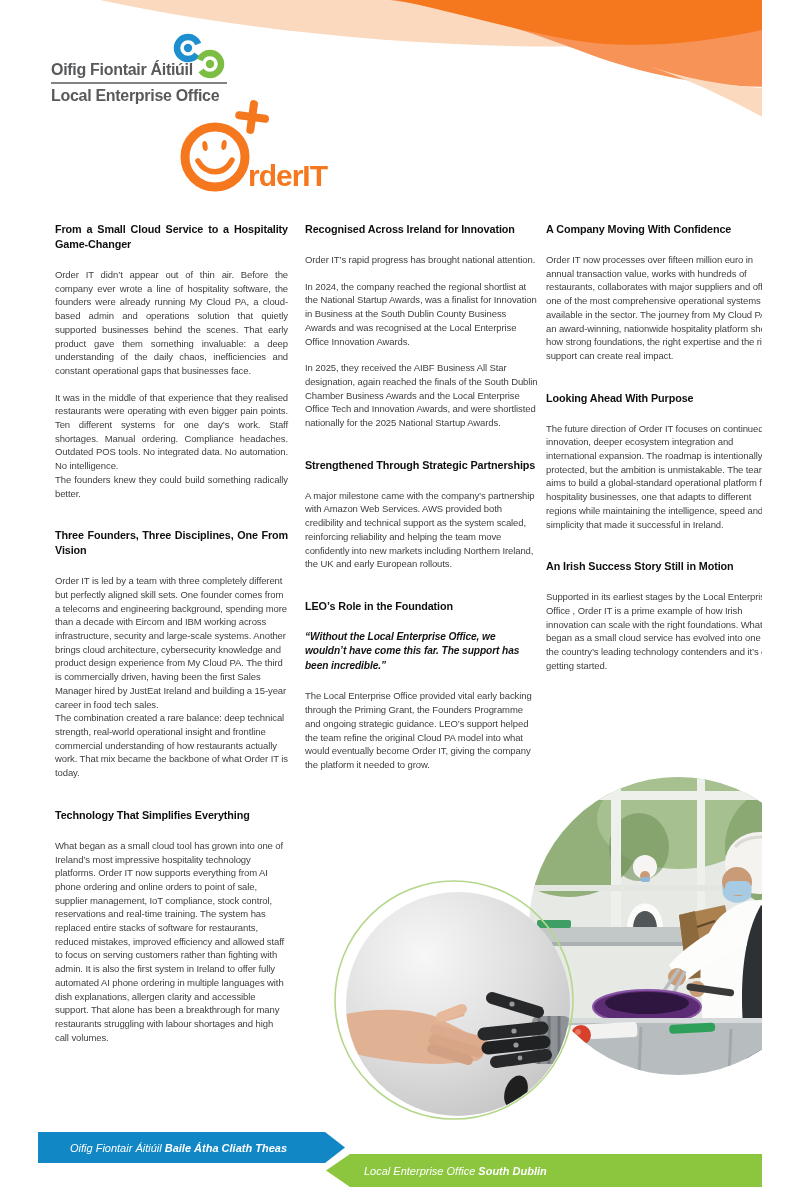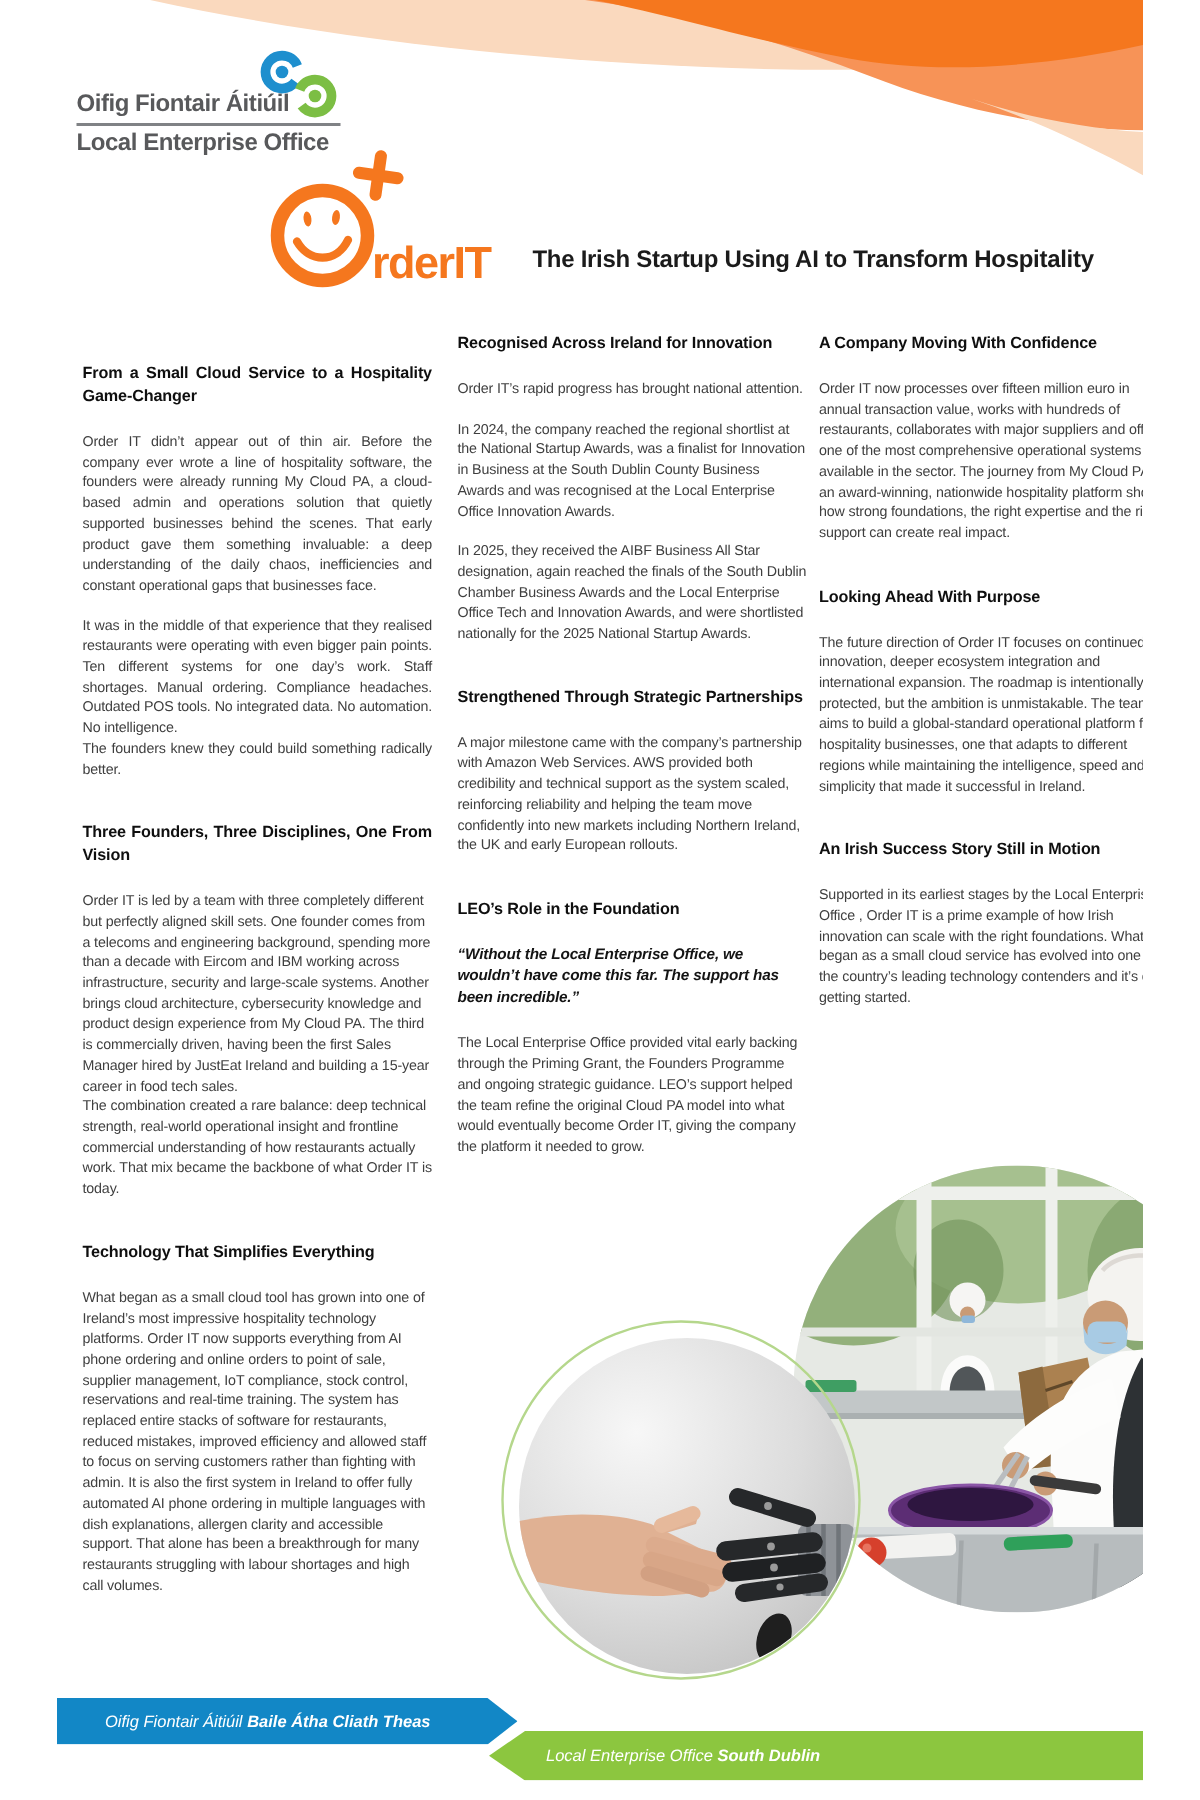--- a/index.html
+++ b/index.html
@@ -24,21 +24,21 @@
   .col{position:absolute;top:222px;width:233px;color:#3F3F3F;}
   .col-1{left:17px;} .col-2{left:267px;} .col-3{left:508px;}
   .section-heading{font-size:10.8px;font-weight:800;line-height:15px;color:#0F0F0F;
                    margin:0 0 16px 0;letter-spacing:-0.1px;}
   .section + .section .section-heading{margin-top:28px;}
   .paragraph{font-size:9.5px;line-height:13.7px;margin:0 0 13px 0;white-space:pre-line;
              letter-spacing:-0.1px;}
   .paragraph.justify{text-align:justify;}
   .paragraph.quote{font-weight:700;font-style:italic;font-size:10.2px;line-height:14.5px;
                    color:#141414;margin:16px 0 16px 0;}
-  .col-1 .section-heading{text-align:justify;margin-top:20px;}
+  .col-1 .section-heading{text-align:justify;}
   
   .photo-circle{position:absolute;border-radius:50%;overflow:hidden;}
   .photo-kitchen{left:491px;top:777px;width:298px;height:298px;}
   .photo-hand{left:308px;top:892px;width:224px;height:224px;}
   .hand-ring{position:absolute;left:294px;top:878px;}
   
   .banner{position:absolute;display:flex;align-items:center;color:#fff;font-style:italic;}
   .banner-blue{left:0;top:1132px;width:307px;height:31px;background:var(--banner-blue,#1287C6);
                clip-path:polygon(0 0,287px 0,100% 50%,287px 100%,0 100%);
                justify-content:center;padding-right:26px;box-sizing:border-box;}
@@ -80,21 +80,20 @@
     <g fill="#F5771E">
       <ellipse cx="29" cy="48" rx="2.6" ry="5" transform="rotate(-8 29 48)"></ellipse>
       <ellipse cx="48" cy="47" rx="2.6" ry="5" transform="rotate(8 48 47)"></ellipse>
       <g transform="rotate(8 76 20)">
         <rect x="72" y="2" width="8" height="34" rx="4"></rect>
         <rect x="59" y="15" width="34" height="8" rx="4"></rect>
       </g>
     </g>
   </svg>
   <span class="brand-text">rderIT</span>
-  <h1 class="page-title">The Irish Startup Using AI to Transform Hospitality</h1>
 
   <main>
     <section class="col col-1">
         <div class="section">
           <h3 class="section-heading">From a Small Cloud Service to a Hospitality Game-Changer</h3>
           <p class="paragraph justify">Order IT didn’t appear out of thin air. Before the company ever wrote a line of hospitality software, the founders were already running My Cloud PA, a cloud-based admin and operations solution that quietly supported businesses behind the scenes. That early product gave them something invaluable: a deep understanding of the daily chaos, inefficiencies and constant operational gaps that businesses face.</p>
           <p class="paragraph justify">It was in the middle of that experience that they realised restaurants were operating with even bigger pain points. Ten different systems for one day’s work. Staff shortages. Manual ordering. Compliance headaches. Outdated POS tools. No integrated data. No automation. No intelligence.
 The founders knew they could build something radically better.</p>
         </div>
         <div class="section">

